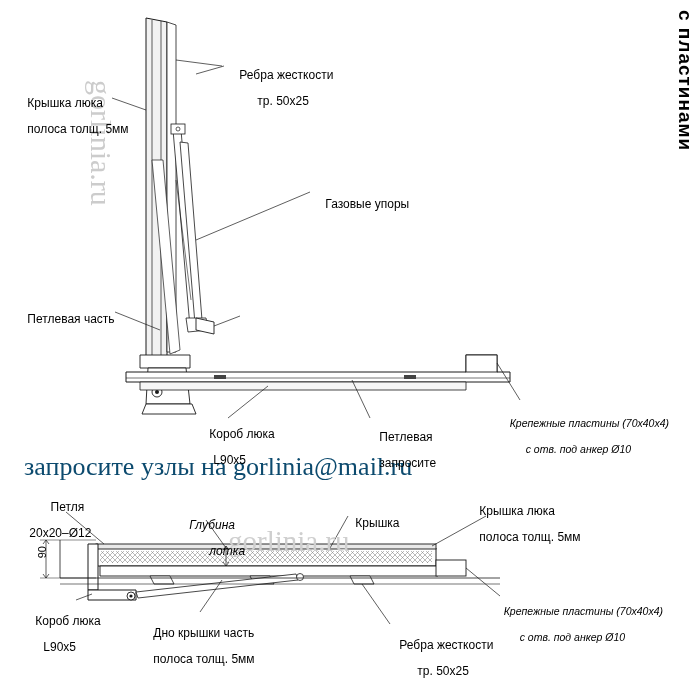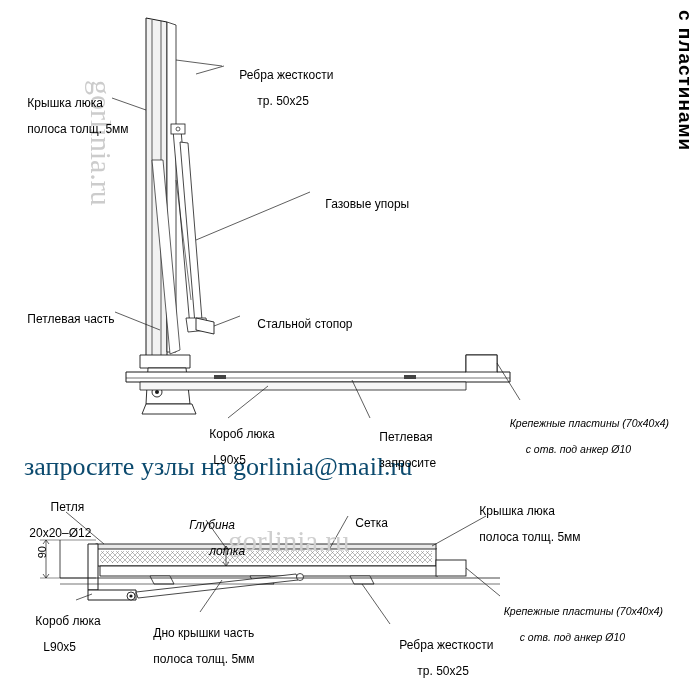--- a/index.html
+++ b/index.html
@@ -219,23 +219,20 @@
   </div>
 
   <div class="lbl" style="left:14px; top:300px;">
     <span>Петлевая часть</span>
   </div>
 
   <div class="lbl" style="left:312px; top:185px;">
     <span>Газовые упоры</span>
   </div>
 
-  <div class="lbl" style="left:244px; top:305px;">
-    <span>Стальной стопор</span>
-  </div>
 
   <div class="lbl" style="left:196px; top:415px;">
     <span>Короб люка</span><br>
     <span style="margin-left:4px;">L90х5</span>
   </div>
 
   <div class="lbl" style="left:366px; top:418px;">
     <span>Петлевая</span><br>
     <span>запросите</span>
   </div>
@@ -249,21 +246,21 @@
     <span style="margin-left:14px;">Петля</span><br>
     <span>20х20–Ø12</span>
   </div>
 
   <div class="lbl" style="left:176px; top:506px;font-style:italic;">
     <span>Глубина</span><br>
     <span style="margin-left:20px;">лотка</span>
   </div>
 
   <div class="lbl" style="left:342px; top:504px;">
-    <span>Сетка</span>
+    <span>Крышка</span>
   </div>
 
   <div class="lbl" style="left:466px; top:492px;">
     <span>Крышка люка</span><br>
     <span>полоса толщ. 5мм</span>
   </div>
 
   <div class="lbl" style="left:22px; top:602px;">
     <span>Короб люка</span><br>
     <span style="margin-left:8px;">L90х5</span>

